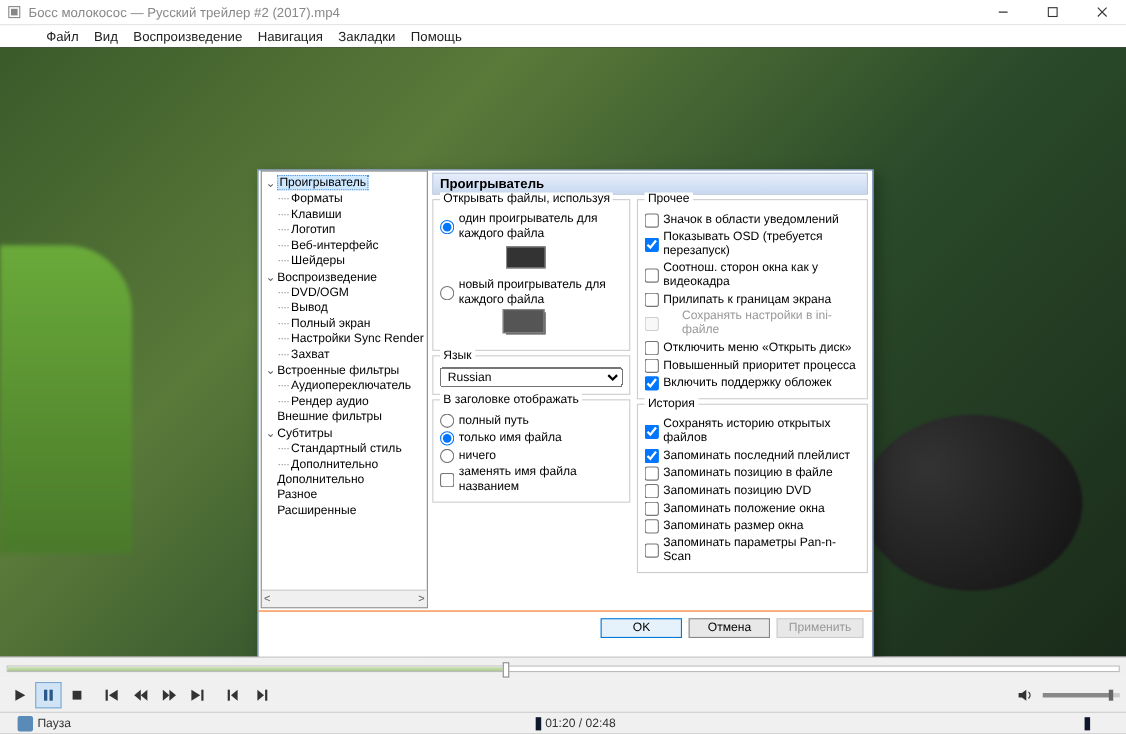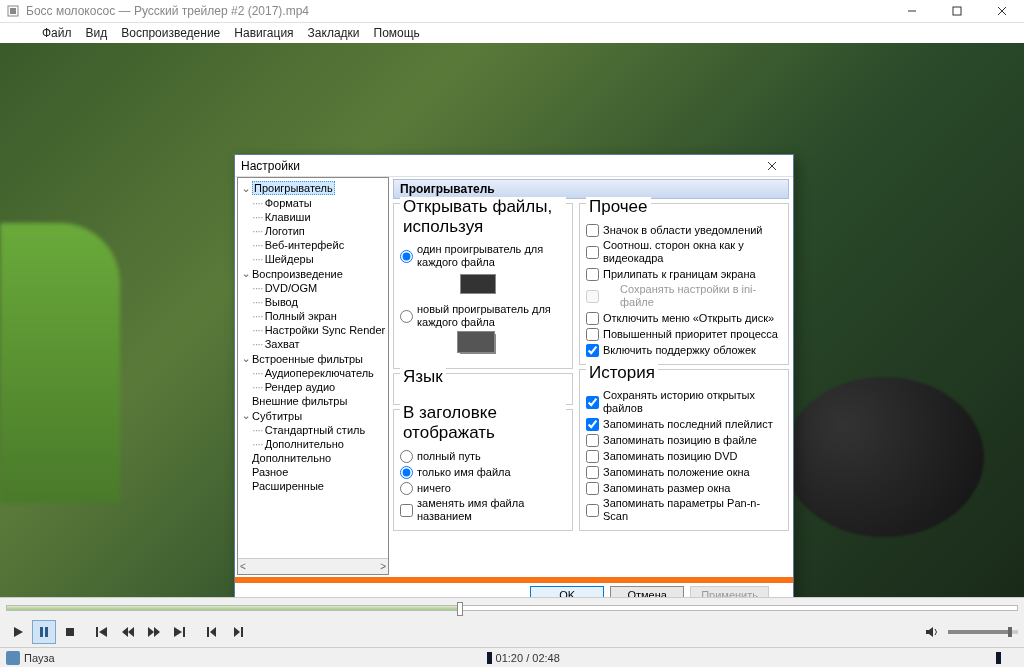--- a/index.html
+++ b/index.html
@@ -40,31 +40,31 @@
 .tree-dots { color:#999; letter-spacing:-1px; padding-right:2px;}
 .tree-scroll { height:16px; border-top:1px solid #ccc; display:flex; align-items:center; justify-content:space-between; padding:0 2px; background:#f0f0f0;}
 .tree-scroll span { font-size:10px; color:#666;}
 
 
 .right-pane { flex:1; padding:2px 4px 2px 2px; overflow:auto;}
 .section-hdr { background: linear-gradient(#e8eefb,#c8d8f0); padding:2px 6px; font-weight:bold; font-size:12px; border:1px solid #b0c0d8; margin-bottom:4px;}
 .cols { display:flex; gap:6px; }
 .col { flex:1; }
 .fieldset { border:1px solid #ccc; margin-bottom:4px; padding:4px 6px 6px 6px; position:relative;}
-.fieldset-lbl { position:relative; top:-11px; background:#fff; padding:0 3px; font-size:17px; display:inline-block;}
+.fieldset-lbl { position:relative; top:-11px; background:#fff; padding:0 3px; font-size:11px; display:inline-block;}
 .fieldset-body { margin-top:-6px; }
 .radio-row, .check-row { display:flex; align-items:center; gap:4px; padding:1px 0; font-size:11px; line-height:13px;}
 .radio-row input, .check-row input { margin-top:1px; }
 .check-row.disabled { color:#999;gap:21px; }
 .mini-img { width:36px; height:20px; background:#333; margin:4px auto 8px 60px; border:1px solid #888; position:relative;}
 .mini-img.multi::before { content:""; position:absolute; top:-4px; left:-4px; width:36px; height:20px; background:#555; border:1px solid #888;}
 select { width:100%; font-size:11px; padding:1px 2px;}
 
 
-.dialog-footer { height:30px; display:flex; align-items:center; justify-content:flex-end; gap:6px; padding:0 24px; border-top:6px solid #f97316;}
+.dialog-footer { height:30px; display:flex; align-items:center; justify-content:flex-end; gap:6px; padding:0 8px; border-top:1px solid #f97316;}
 .dlg-btn { min-width:74px; padding:2px 10px; font-size:11px; border:1px solid #888; background:#e8e8e8;}
 .dlg-btn.primary { border:1px solid #0078d7; background:#e5f1fb;}
 .dlg-btn.disabled { color:#999; border-color:#ccc;}
 
 
 .seekbar { height:20px; background:#f0f0f0; position:relative; border-top:1px solid #ccc; display:flex; align-items:center;}
 .seek-track { flex:1; height:6px; margin:0 6px; background:#fff; border:1px solid #bbb; position:relative;}
 .seek-fill { height:100%; width:44.6%; background:linear-gradient(#d8e8c8,#a8c888);}
 .seek-thumb { position:absolute; top:-4px; left:44.6%; width:6px; height:14px; background:#fff; border:1px solid #888;}
 
@@ -73,21 +73,21 @@
 .divider { width:4px; }
 .ctrl-btn { width:24px; height:24px; display:flex; align-items:center; justify-content:center; color:#333;}
 .ctrl-btn.active { background:#d0e4f5; border:1px solid #7aa8d0;}
 .spacer { flex:1;}
 .vol { display:flex; align-items:center; gap:4px;}
 .vol-track { width:70px; height:4px; background:#ccc; position:relative;}
 .vol-fill { width:90%; height:100%; background:#888;}
 .vol-thumb { position:absolute; top:-3px; left:60px; width:4px; height:10px; background:#666;}
 
 
-.statusbar { height:20px; background:#f0f0f0; border-top:1px solid #ccc; display:flex; align-items:center; padding:0 6px; font-size:11px; color:#333;}
+.statusbar { height:20px; background:#f0f0f0; border-top:1px solid #ccc; display:flex; align-items:center; padding:0 16px; font-size:11px; color:#333;}
 .status-icon { width:14px; height:14px; margin-right:4px; background:#5a8ab8; border-radius:2px;}
 .status-right { margin-left:auto; padding:0 4px; border-left:5px solid #0f172a;}
 
 svg { display:block; }
 </style>
 </head>
 <body>
 
 <div class="titlebar">
   <span class="titlebar-icon">
@@ -126,29 +126,20 @@
   <span class="menu-item">Помощь</span>
 </div>
 
 <div class="video-area">
   <div class="video-frame">
       <div class="video-bg"></div>
     </div>
   <div class="watermark">BOXPROGRAMS.RU</div>
 
   <div class="dialog">
-    <div class="dialog-titlebar">
-      <span class="dialog-title">Настройки</span>
-      <div class="dialog-close">
-          <svg width="10" height="10">
-            <line x1="1" y1="1" x2="9" y2="9" stroke="#333"></line>
-            <line x1="9" y1="1" x2="1" y2="9" stroke="#333"></line>
-          </svg>
-        </div>
-    </div>
     <div class="dialog-body">
 
       <div class="tree-pane">
         <div class="tree" id="tree">
             <div class="tree-row sel">
               <span class="tree-indent">⌄</span>
               <span class="lbl">Проигрыватель</span>
             </div>
             <div class="tree-row">
               <span class="tree-indent"></span>
@@ -269,20 +260,23 @@
                 <div class="mini-img"></div>
                 <label class="radio-row">
                     <input type="radio" name="of" style="">
                     <span>новый проигрыватель для каждого файла</span>
                   </label>
                 <div class="mini-img multi"></div>
               </div>
             </div>
             <div class="fieldset">
               <span class="fieldset-lbl">Язык</span>
+              <div class="fieldset-body">
+                <select><option>Russian</option></select>
+              </div>
             </div>
             <div class="fieldset">
               <span class="fieldset-lbl">В заголовке отображать</span>
               <div class="fieldset-body">
                 <label class="radio-row">
                     <input type="radio" name="td" style="">
                     <span>полный путь</span>
                   </label>
                 <label class="radio-row">
                     <input type="radio" name="td" checked="" style="">
@@ -299,20 +293,24 @@
               </div>
             </div>
           </div>
           <div class="col">
             <div class="fieldset">
               <span class="fieldset-lbl">Прочее</span>
               <div class="fieldset-body">
                 <label class="check-row">
                     <input type="checkbox" style="">
                     <span>Значок в области уведомлений</span>
+                  </label>
+                <label class="check-row">
+                    <input type="checkbox" checked="" style="">
+                    <span>Показывать OSD (требуется перезапуск)</span>
                   </label>
                 <label class="check-row">
                     <input type="checkbox" style="">
                     <span>Соотнош. сторон окна как у видеокадра</span>
                   </label>
                 <label class="check-row">
                     <input type="checkbox" style="">
                     <span>Прилипать к границам экрана</span>
                   </label>
                 <label class="check-row disabled">

